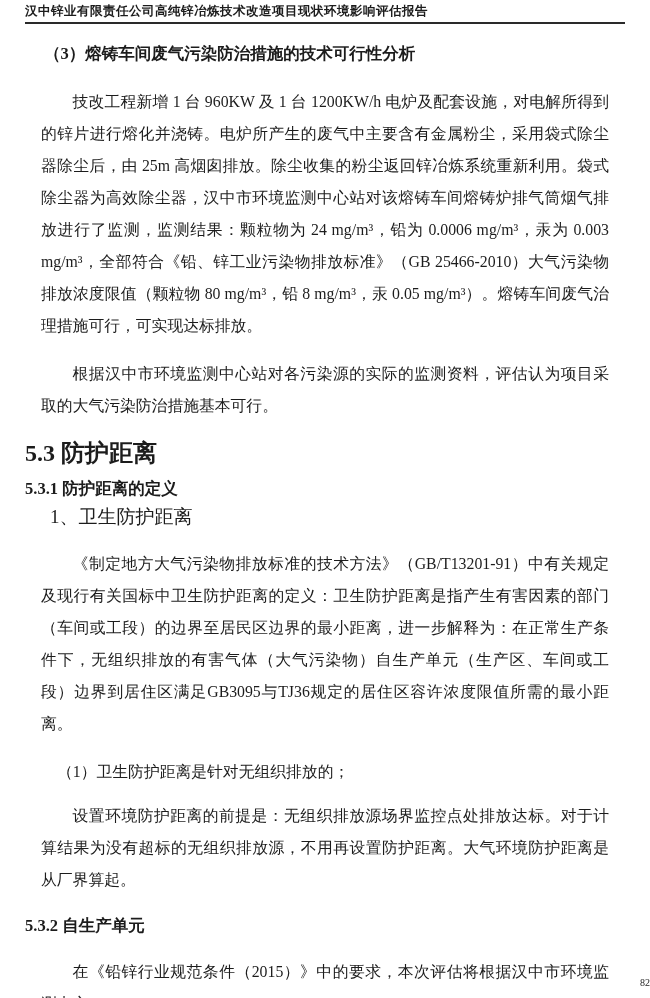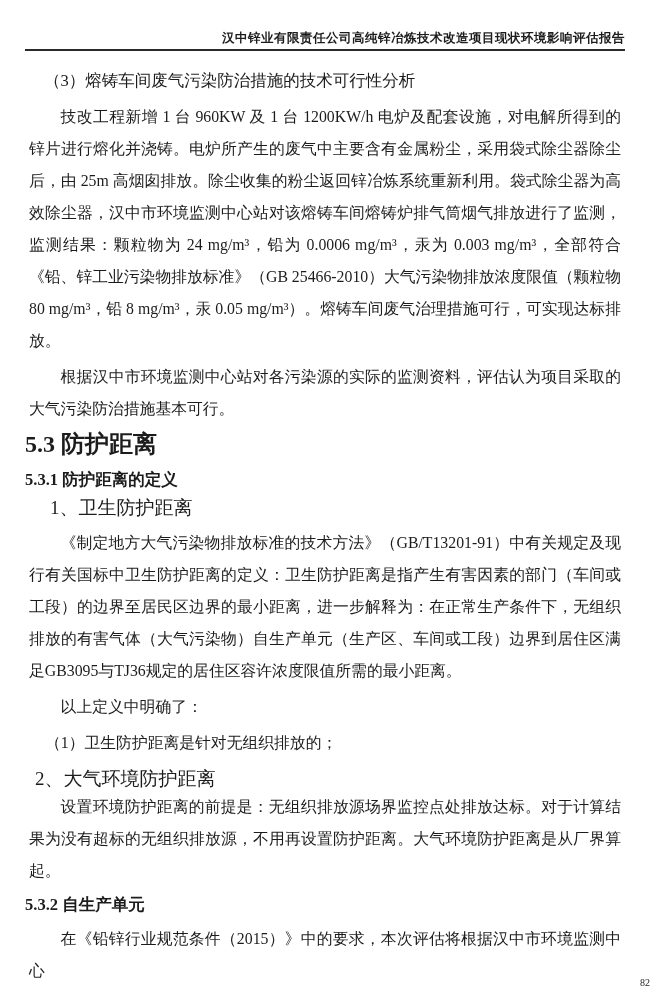--- a/index.html
+++ b/index.html
@@ -15,48 +15,47 @@
     background: #ffffff;
     color: #1c1c1c;
     font-family: "Liberation Serif", "DejaVu Serif", serif;
     overflow: hidden;
     box-sizing: border-box;
   }
   .header {
     padding: 3px 25px 0 25px;
   }
   .header-title {
-    text-align: right;
+    text-align: left;
     font-size: 12.5px;
     font-weight: bold;
     letter-spacing: 0.5px;
     line-height: 16px;
     white-space: nowrap;
-    margin-top: 27px;
   }
   .header-rule {
     margin-top: 3px;
     border: none;
     border-bottom: 2px solid #2a2a2a;
     height: 0;
   }
   .content {
     padding: 0 25px;
   }
   .para {
-    margin: 4px;
+    margin: 16px;
     font-size: 15.8px;
     line-height: 32px;
     text-align: justify;
     text-indent: 2em;
   }
   .sec3-heading {
     margin: 14px 0 0 0;
     font-size: 16.5px;
-    font-weight: normal;
+    font-weight: bold;
     line-height: 32px;
     text-indent: 19px;
   }
   .h2-53 {
     margin: 4px 0 0 0;
     font-size: 24px;
     font-weight: bold;
     line-height: 30px;
     text-indent: 0;
   }
@@ -116,26 +115,24 @@
     <p class="para">根据汉中市环境监测中心站对各污染源的实际的监测资料，评估认为项目采取的大气污染防治措施基本可行。</p>
 
     <p class="para h2-53">5.3 防护距离</p>
 
     <p class="para h3-sub">5.3.1 防护距离的定义</p>
 
     <p class="para item-heading">1、卫生防护距离</p>
 
     <p class="para">《制定地方大气污染物排放标准的技术方法》（GB/T13201-91）中有关规定及现行有关国标中卫生防护距离的定义：卫生防护距离是指产生有害因素的部门（车间或工段）的边界至居民区边界的最小距离，进一步解释为：在正常生产条件下，无组织排放的有害气体（大气污染物）自生产单元（生产区、车间或工段）边界到居住区满足GB3095与TJ36规定的居住区容许浓度限值所需的最小距离。</p>
 
-    <p class="para">以上定义中明确了：</p>
 
     <p class="para list-para">（1）卫生防护距离是针对无组织排放的；</p>
 
 
-    <p class="para item-heading item-heading-2">2、大气环境防护距离</p>
 
 
     <p class="para pull-up">设置环境防护距离的前提是：无组织排放源场界监控点处排放达标。对于计算结果为没有超标的无组织排放源，不用再设置防护距离。大气环境防护距离是从厂界算起。</p>
 
     <p class="para h3-sub h3-532">5.3.2 自生产单元</p>
 
     <p class="para">在《铅锌行业规范条件（2015）》中的要求，本次评估将根据汉中市环境监测中心</p>
 
   </div>
 

